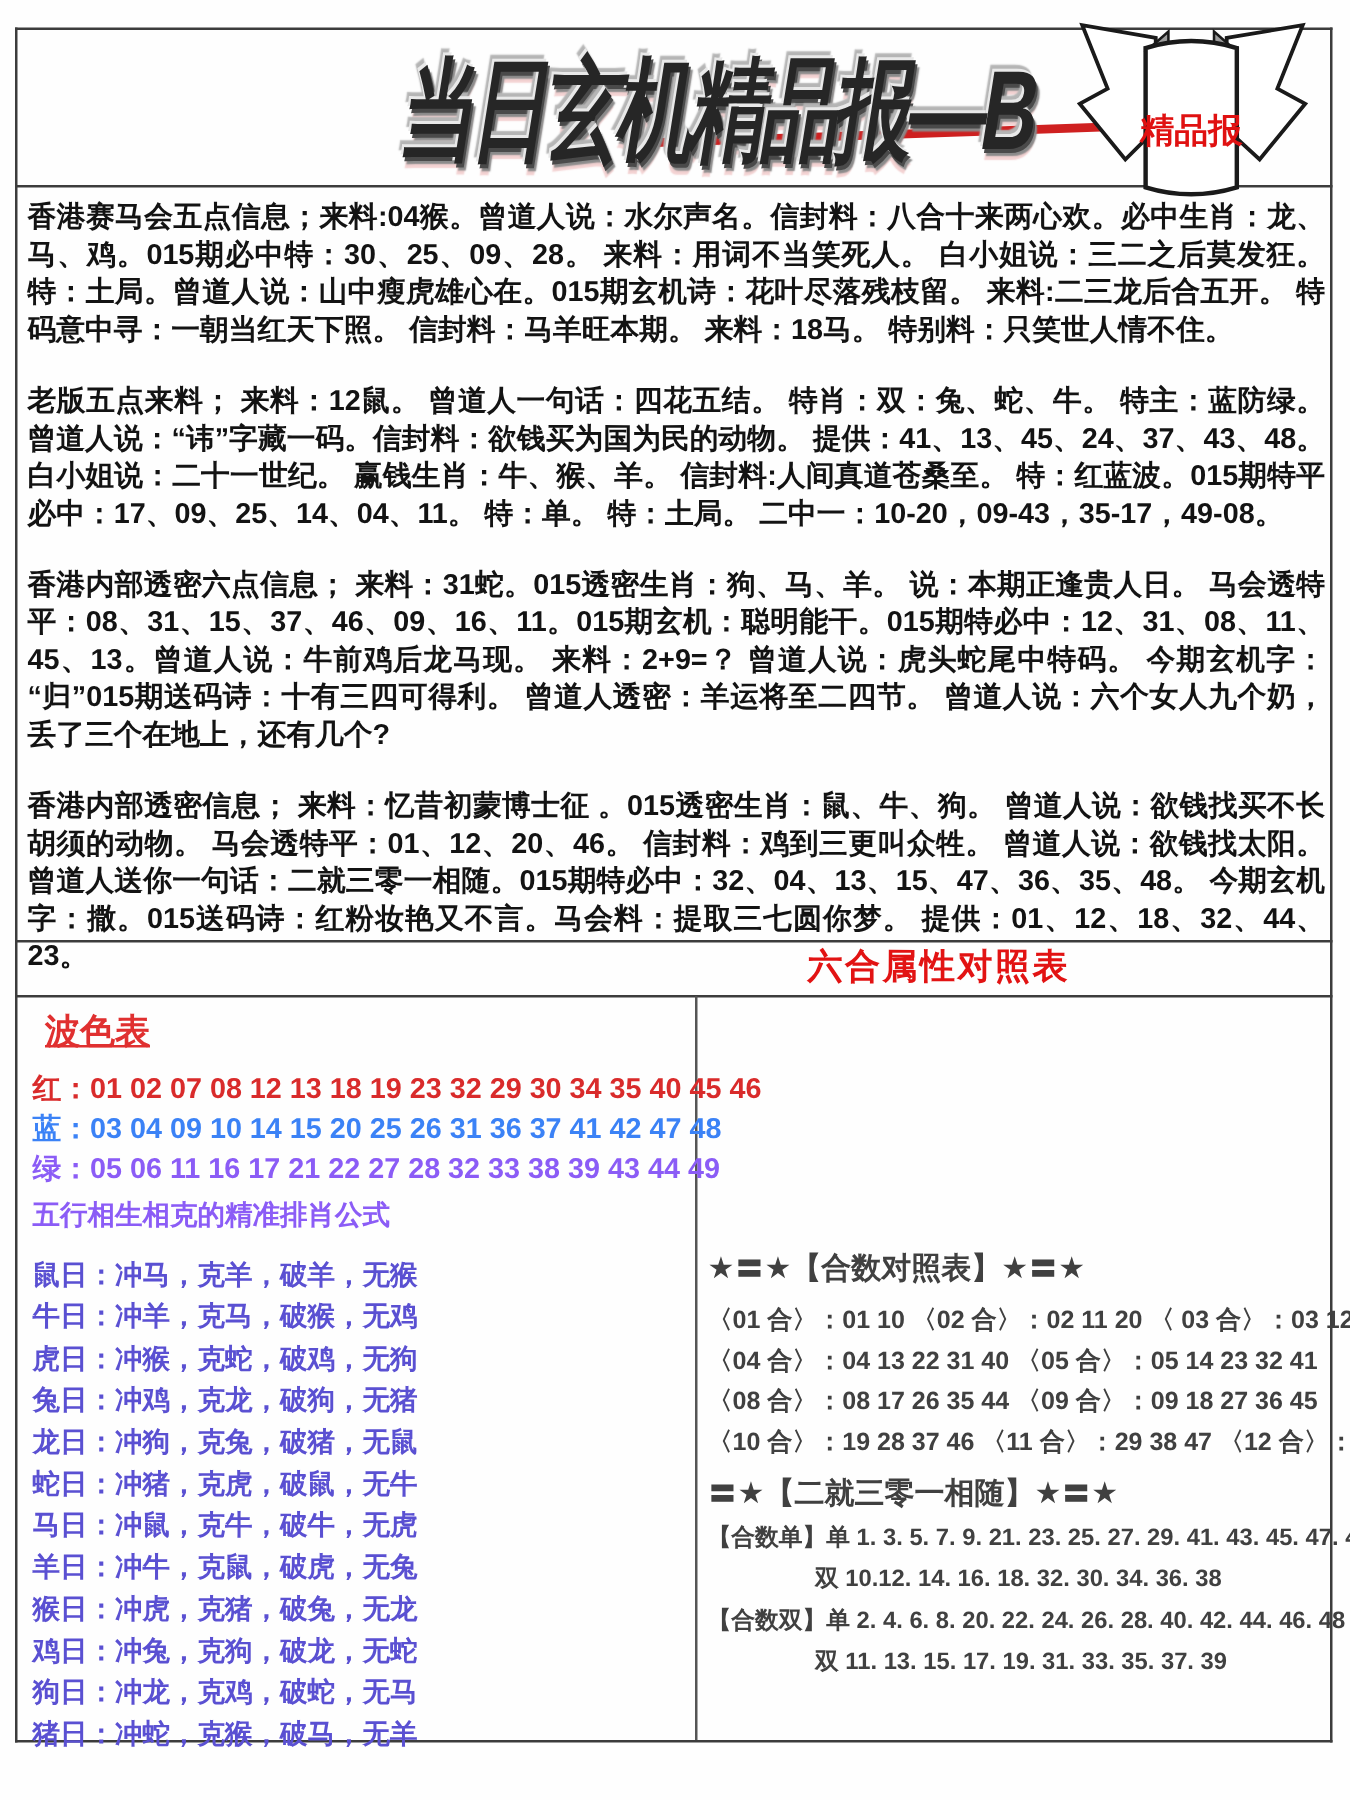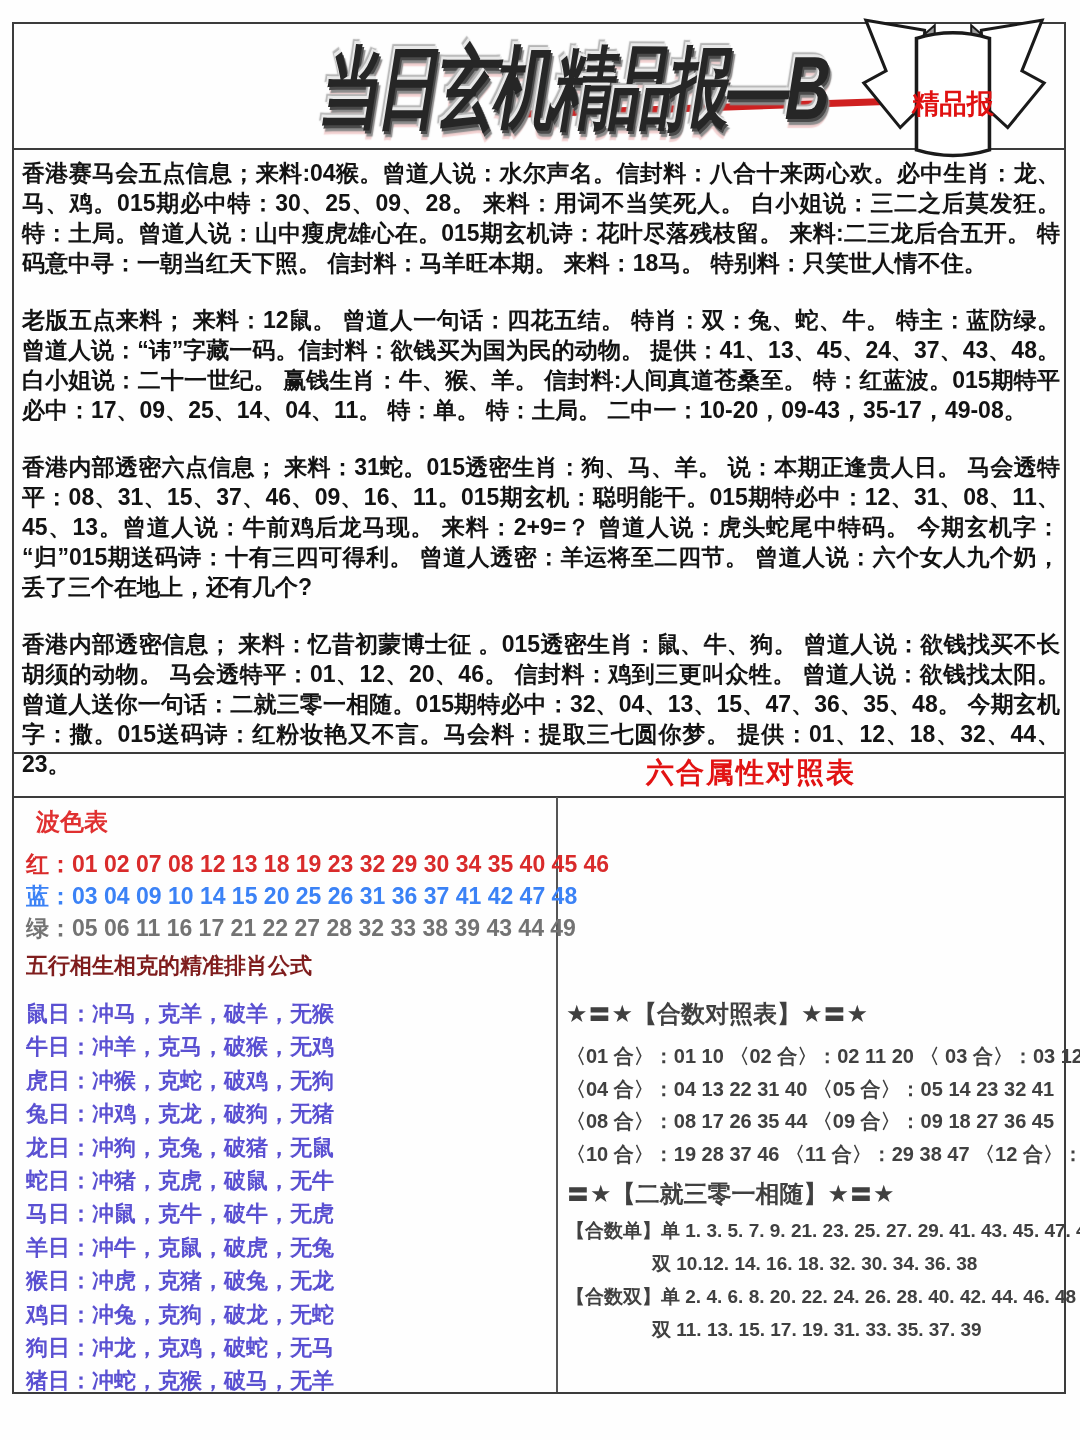--- a/index.html
+++ b/index.html
@@ -30,26 +30,26 @@
   
   .paras{position:absolute;left:22px;top:158px;width:1038px;color:#131313;
     font-size:23px;font-weight:bold;line-height:30px;text-align:justify;}
   .paras p{margin:0 0 27px 0;}
 
   
   .section-title{position:absolute;left:622px;top:754px;font-size:28px;font-weight:bold;color:#e21313;letter-spacing:2px;z-index:2;margin-left:24px;}
 
   
   .left-col{position:absolute;left:26px;top:800px;width:524px;}
-  .bose-title{font-size:24px;font-weight:bold;color:#e03030;margin:6px 0 10px 10px;}
+  .bose-title{font-size:28px;font-weight:bold;color:#e03030;margin:6px 0 10px 10px;text-decoration:underline;}
   .color-row{font-size:23px;font-weight:bold;line-height:32px;white-space:nowrap;}
   .row-red{color:#d92b2b;}
   .row-blue{color:#3b82f6;}
-  .row-green{color:#737373;}
-  .wuxing{font-size:22px;font-weight:bold;color:#7f1d1d;margin:7px 0 4px 0;}
+  .row-green{color:#8b5cf6;}
+  .wuxing{font-size:22px;font-weight:bold;color:#8b5cf6;margin:7px 0 4px 0;}
   .zodiac-list{margin-top:16px;}
   .zodiac{font-size:22px;font-weight:bold;color:#5a50d2;line-height:33.4px;white-space:nowrap;}
 
   
   .right-col{position:absolute;left:566px;top:998px;width:498px;color:#404040;font-weight:bold;}
   .hesu-header{font-size:24px;margin:0 0 10px 0;white-space:nowrap;}
   .hesu-line{font-size:20px;line-height:32.5px;white-space:nowrap;}
   .ds-header{font-size:24px;margin:8px 0 4px 0;white-space:nowrap;}
   .ds-line{font-size:19px;line-height:33px;white-space:nowrap;}
   .indent{padding-left:86px;}

